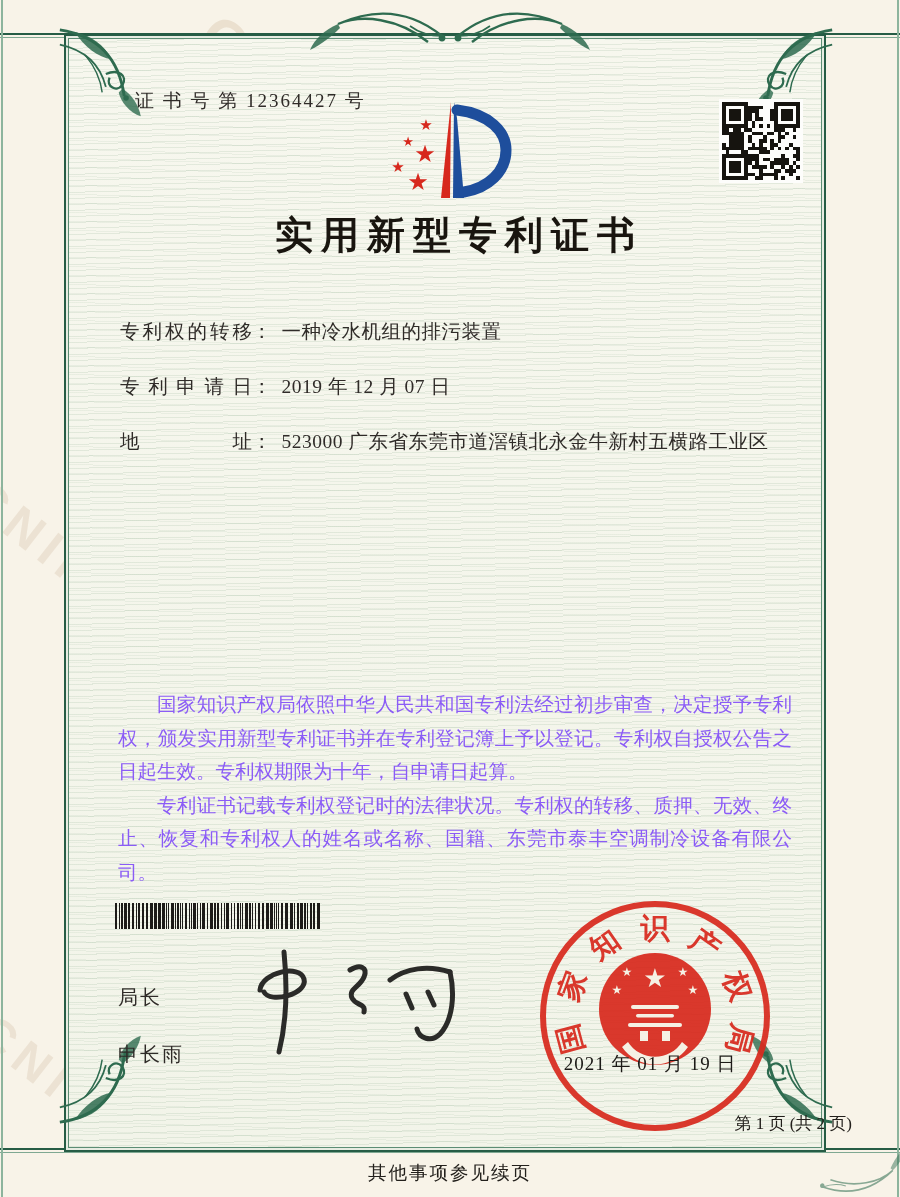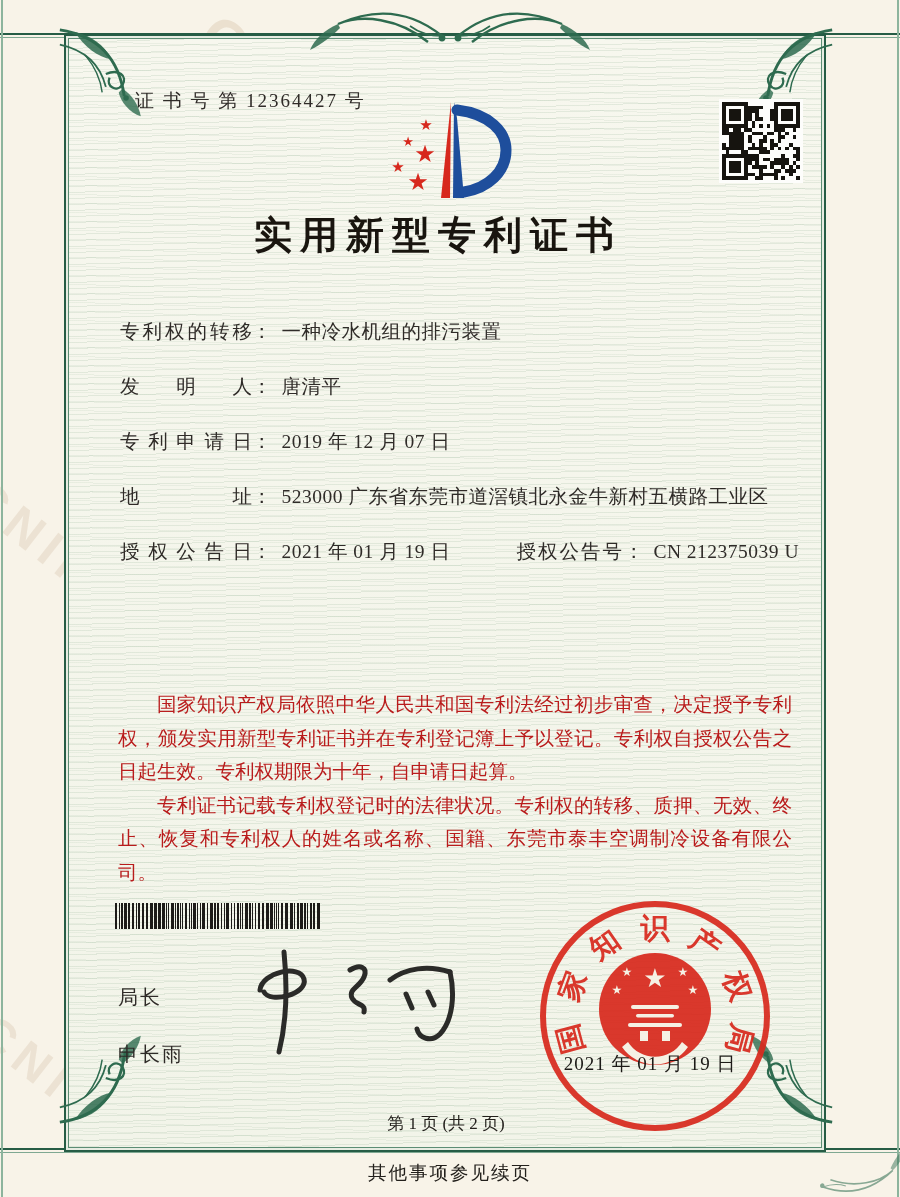--- a/index.html
+++ b/index.html
@@ -28,44 +28,44 @@
   }
   .orn{position:absolute;z-index:3;color:#2e6b4f;}
   .content{position:absolute;inset:0;z-index:4;}
   
   .certno{position:absolute;left:103px;top:88px;font-size:19px;letter-spacing:2px;margin-left:32px;}
   .logo{position:absolute;left:368px;top:88px;}
   .qr{position:absolute;left:719px;top:99px;width:84px;height:84px;background:#fdfdfb;
       display:grid;grid-template-columns:repeat(21,1fr);grid-template-rows:repeat(21,1fr);padding:3px;box-sizing:border-box;}
   .qr i{display:block;}
   .qr i.on{background:#16140f;}
-  .title{position:absolute;left:59px;width:758px;top:210px;text-align:center;
+  .title{position:absolute;left:80px;width:758px;top:210px;text-align:center;
          font-size:38px;font-weight:700;letter-spacing:8px;color:#19150f;}
   
   .fields{position:absolute;left:120px;right:110px;top:318px;font-size:19.5px;}
   .frow{position:relative;height:55px;white-space:nowrap;}
   .flabel{display:inline-block;width:132px;text-align:justify;text-align-last:justify;vertical-align:top;}
   .fcolon{display:inline-block;margin-right:10px;}
   .fvalue{letter-spacing:.5px;font-family:Liberation Serif, serif;}
   .grant-no{margin-left:66px;}
   .grant-no .flabel2{letter-spacing:2px;}
   
   .body-text{position:absolute;left:118px;right:108px;top:688px;
-             font-size:19.5px;line-height:33.5px;text-align:justify;color:#b91c1c;}
+             font-size:19.5px;line-height:33.5px;text-align:justify;color:#8b5cf6;}
   .body-text p{margin:0;text-indent:2em;}
   
   .barcode{position:absolute;left:115px;top:903px;height:26px;display:flex;align-items:stretch;}
   .barcode b{display:block;background:#1d1b18;}
   .officer-title{position:absolute;left:118px;top:984px;font-size:20px;letter-spacing:2px;}
   .officer-name{position:absolute;left:118px;top:1021px;font-size:20px;letter-spacing:2px;margin-top:20px;}
   .signature{position:absolute;left:238px;top:942px;}
   .seal{position:absolute;left:536px;top:897px;mix-blend-mode:multiply;opacity:.93;}
   .seal-date{position:absolute;left:525px;width:250px;top:1051px;text-align:center;
              font-size:19px;letter-spacing:1px;color:#1c1a17;z-index:3;}
-  .page-info{position:absolute;left:67px;width:758px;top:1112px;text-align:center;font-size:17px;color:#23201c;}
+  .page-info{position:absolute;left:67px;width:758px;top:1112px;text-align:right;font-size:17px;color:#23201c;padding-left:27px;}
   .cont-note{position:absolute;left:0;width:900px;top:1160px;text-align:center;font-size:18.5px;color:#23201c;letter-spacing:2px;}
   
   .wm{position:absolute;font-family:"Liberation Sans","DejaVu Sans",sans-serif;
       font-weight:700;color:rgba(214,194,170,.40);transform:rotate(38deg);
       letter-spacing:8px;z-index:0;user-select:none;}
 </style>
 </head>
 <body>
 
 <div class="page">
@@ -589,30 +589,24 @@
         <i class="on"></i>
       </div>
 
     <div class="title">实用新型专利证书</div>
 
     <div class="fields">
       <div class="frow">
         <span class="flabel">专利权的转移</span><span class="fcolon">：</span><span class="fvalue">一种冷水机组的排污装置</span>
       </div>
       <div class="frow">
-        <span class="flabel">发明人</span><span class="fcolon">：</span><span class="fvalue">唐清平</span>
-      </div>
-      <div class="frow">
         <span class="flabel">专利申请日</span><span class="fcolon">：</span><span class="fvalue">2019 年 12 月 07 日</span>
       </div>
       <div class="frow">
         <span class="flabel">地址</span><span class="fcolon">：</span><span class="fvalue">523000 广东省东莞市道滘镇北永金牛新村五横路工业区</span>
-      </div>
-      <div class="frow">
-        <span class="flabel">授权公告日</span><span class="fcolon">：</span><span class="fvalue">2021 年 01 月 19 日</span><span class="grant-no"><span class="flabel2">授权公告号</span><span class="fcolon">：</span><span class="fvalue">CN 212375039 U</span></span>
       </div>
     </div>
 
     <div class="body-text">
       <p>国家知识产权局依照中华人民共和国专利法经过初步审查，决定授予专利权，颁发实用新型专利证书并在专利登记簿上予以登记。专利权自授权公告之日起生效。专利权期限为十年，自申请日起算。</p>
       <p>专利证书记载专利权登记时的法律状况。专利权的转移、质押、无效、终止、恢复和专利权人的姓名或名称、国籍、东莞市泰丰空调制冷设备有限公司。</p>
     </div>
 
     <div class="barcode" id="barcode">
         <b style="width: 2px; margin-right: 2px;"></b>

